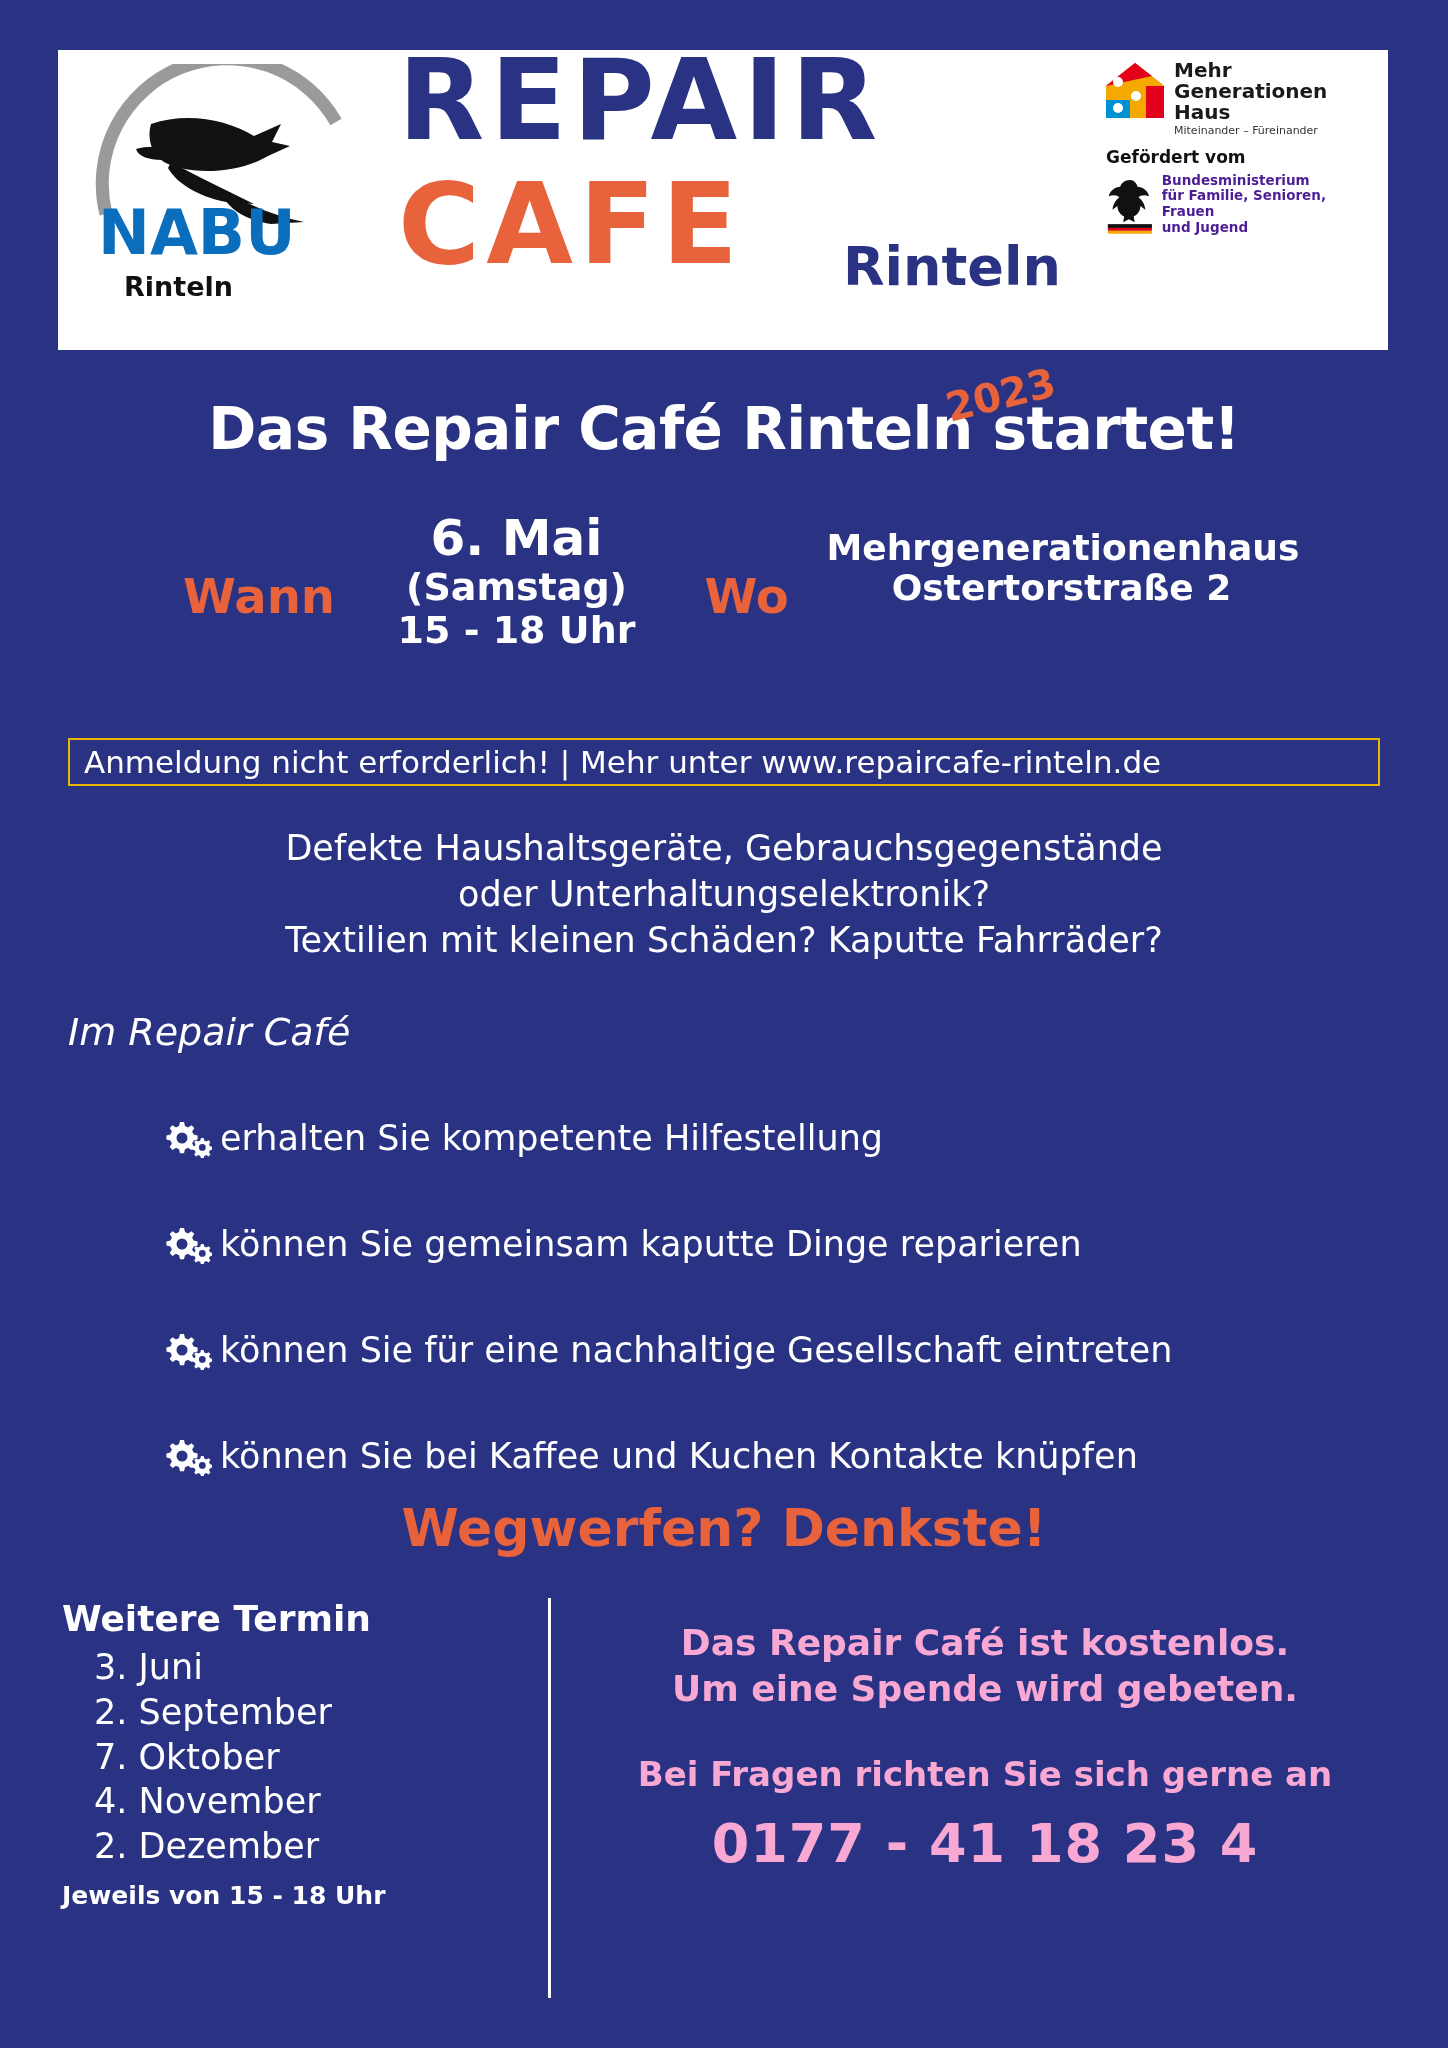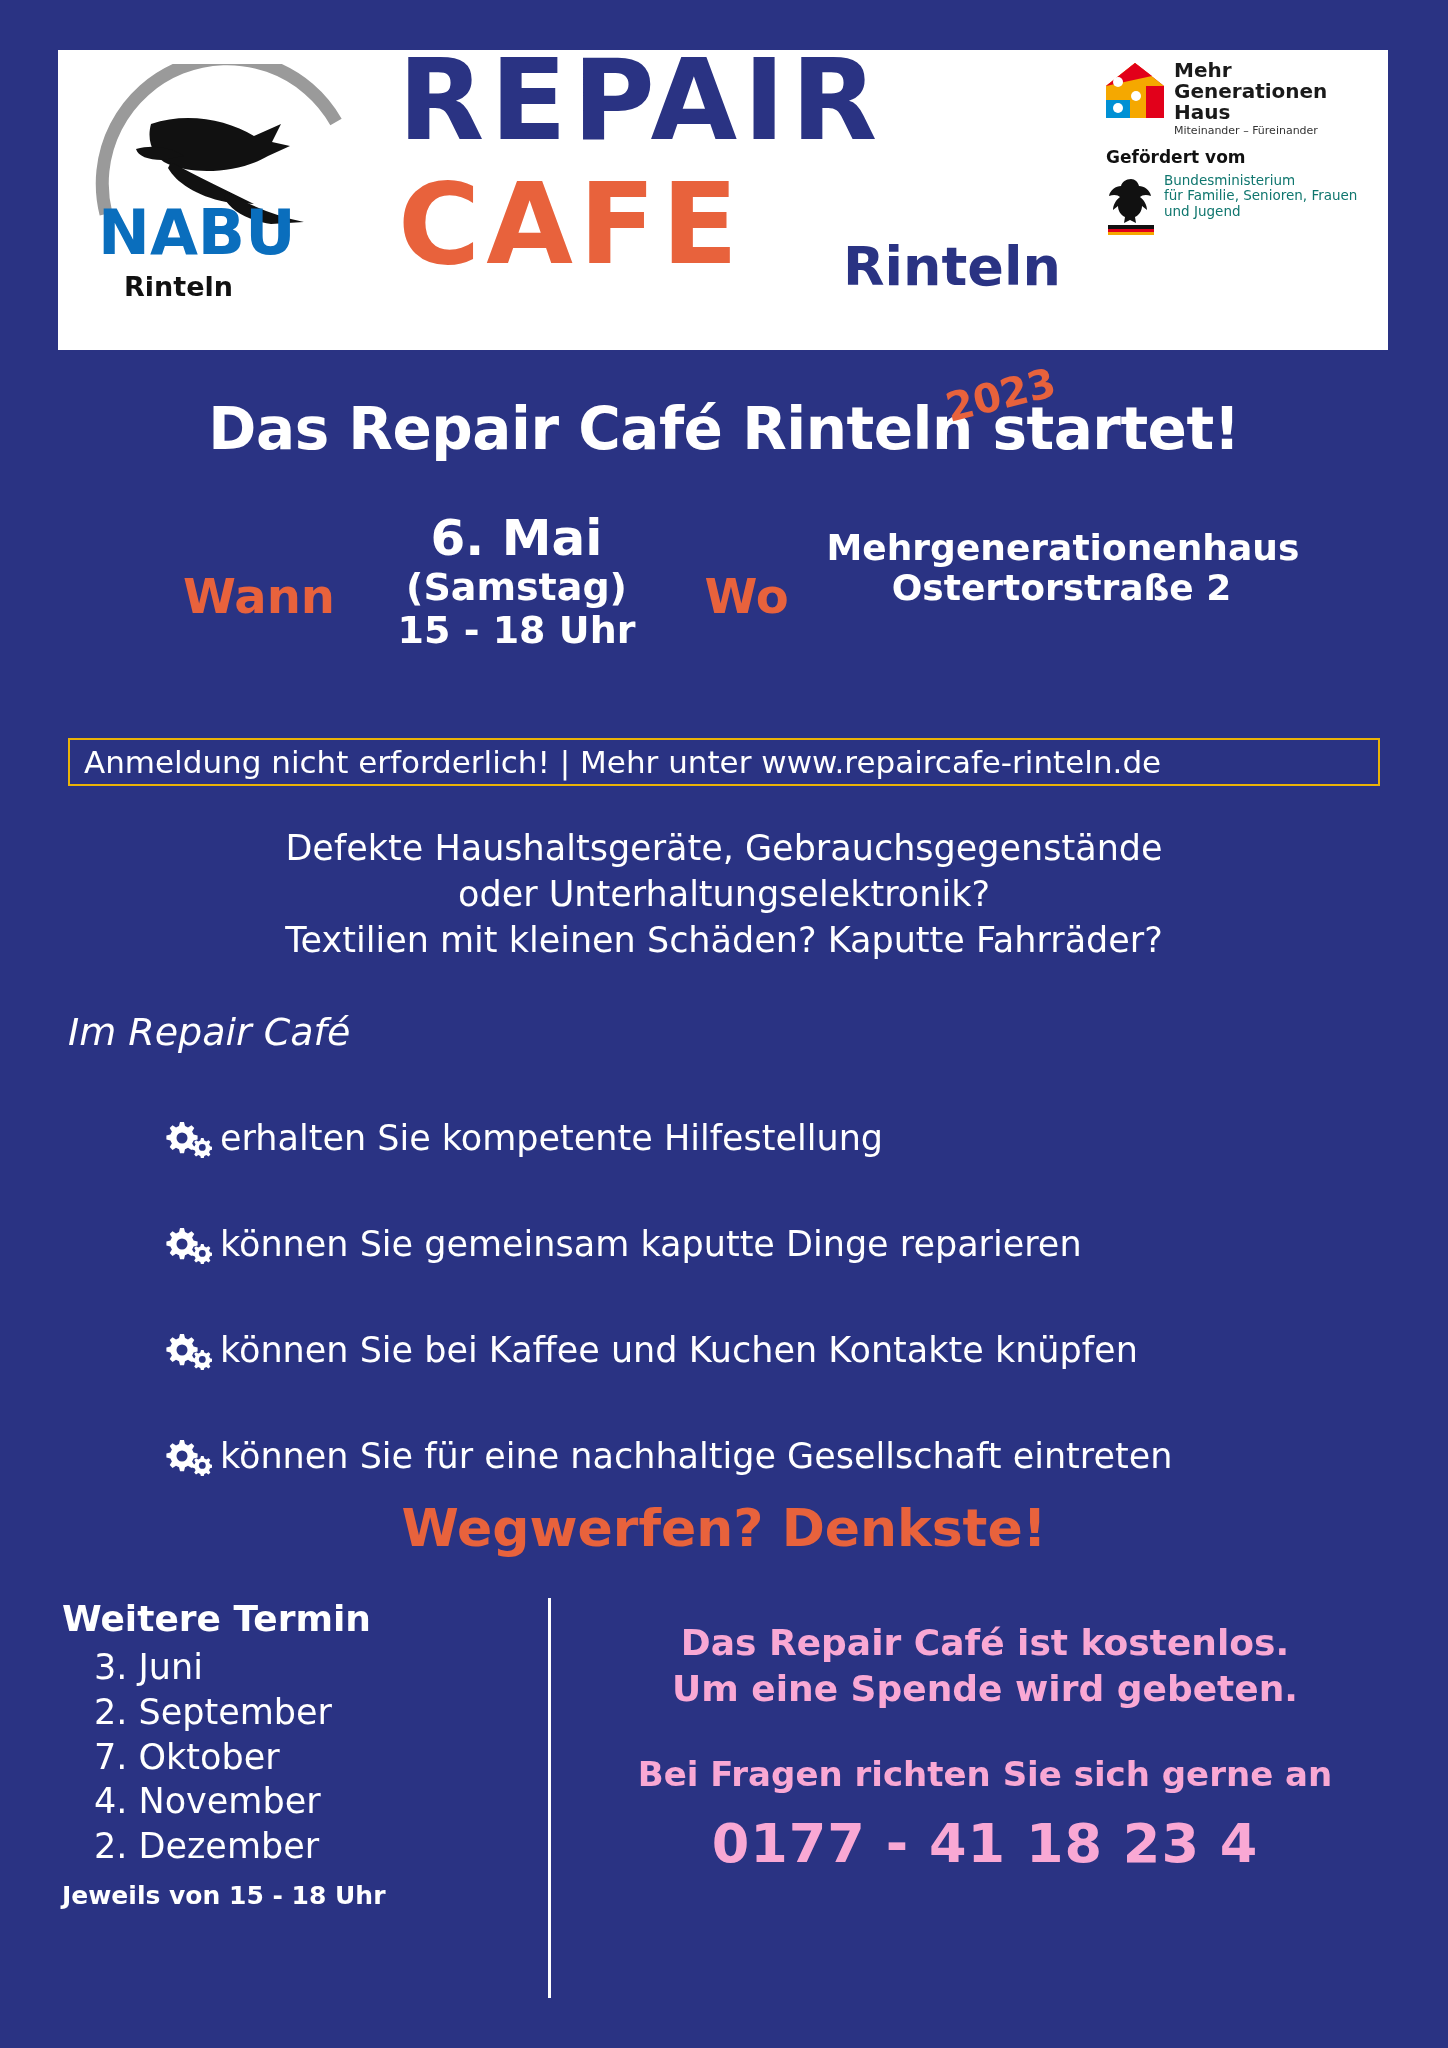--- a/index.html
+++ b/index.html
@@ -107,22 +107,22 @@
     margin-left: 2px;
   }
   .bmfsfj-row {
     display: flex;
     align-items: flex-start;
     gap: 6px;
     margin-top: 6px;
   }
   .bmfsfj-text {
     font-size: 13.5px;
-    font-weight: normal;
-    color: #0f766e;
+    font-weight: bold;
+    color: #4c1d95;
     line-height: 1.18;
   }
 
   
   .headline {
     position: absolute;
     left: 0;
     top: 395px;
     width: 100%;
     text-align: center;
@@ -412,35 +412,35 @@
       <span class="gear-icon">
         <svg width="52" height="40" viewBox="0 0 52 40">
           <g fill="#ffffff">
             <path d="M20 4 l4 0 1 4 3 1.5 3.5-2.2 2.8 2.8 -2.2 3.5 1.5 3 4 1 0 4 -4 1 -1.5 3 2.2 3.5 -2.8 2.8 -3.5-2.2 -3 1.5 -1 4 -4 0 -1-4 -3-1.5 -3.5 2.2 -2.8-2.8 2.2-3.5 -1.5-3 -4-1 0-4 4-1 1.5-3 -2.2-3.5 2.8-2.8 3.5 2.2 3-1.5z"></path>
             <circle cx="22" cy="20" r="5.5" fill="#2a3383"></circle>
             <path d="M41 20 l2.6 0 .7 2.6 2 1 2.3-1.4 1.8 1.8 -1.4 2.3 1 2 2.6 .7 0 2.6 -2.6 .7 -1 2 1.4 2.3 -1.8 1.8 -2.3-1.4 -2 1 -.7 2.6 -2.6 0 -.7-2.6 -2-1 -2.3 1.4 -1.8-1.8 1.4-2.3 -1-2 -2.6-.7 0-2.6 2.6-.7 1-2 -1.4-2.3 1.8-1.8 2.3 1.4 2-1z"></path>
             <circle cx="42.3" cy="29.4" r="3.4" fill="#2a3383"></circle>
           </g>
         </svg>
       </span>
-      <span>können Sie bei Kaffee und Kuchen Kontakte knüpfen</span>
+      <span>können Sie für eine nachhaltige Gesellschaft eintreten</span>
     </div>
 
     <div class="bullet-row">
       <span class="gear-icon">
         <svg width="52" height="40" viewBox="0 0 52 40">
           <g fill="#ffffff">
             <path d="M20 4 l4 0 1 4 3 1.5 3.5-2.2 2.8 2.8 -2.2 3.5 1.5 3 4 1 0 4 -4 1 -1.5 3 2.2 3.5 -2.8 2.8 -3.5-2.2 -3 1.5 -1 4 -4 0 -1-4 -3-1.5 -3.5 2.2 -2.8-2.8 2.2-3.5 -1.5-3 -4-1 0-4 4-1 1.5-3 -2.2-3.5 2.8-2.8 3.5 2.2 3-1.5z"></path>
             <circle cx="22" cy="20" r="5.5" fill="#2a3383"></circle>
             <path d="M41 20 l2.6 0 .7 2.6 2 1 2.3-1.4 1.8 1.8 -1.4 2.3 1 2 2.6 .7 0 2.6 -2.6 .7 -1 2 1.4 2.3 -1.8 1.8 -2.3-1.4 -2 1 -.7 2.6 -2.6 0 -.7-2.6 -2-1 -2.3 1.4 -1.8-1.8 1.4-2.3 -1-2 -2.6-.7 0-2.6 2.6-.7 1-2 -1.4-2.3 1.8-1.8 2.3 1.4 2-1z"></path>
             <circle cx="42.3" cy="29.4" r="3.4" fill="#2a3383"></circle>
           </g>
         </svg>
       </span>
-      <span>können Sie für eine nachhaltige Gesellschaft eintreten</span>
+      <span>können Sie bei Kaffee und Kuchen Kontakte knüpfen</span>
     </div>
   </div>
 
   <div class="slogan">Wegwerfen? Denkste!</div>
 
   <div class="divider"></div>
 
   <div class="dates-col">
     <div class="dates-title">Weitere Termin</div>
     <div class="date-item">3. Juni</div>

